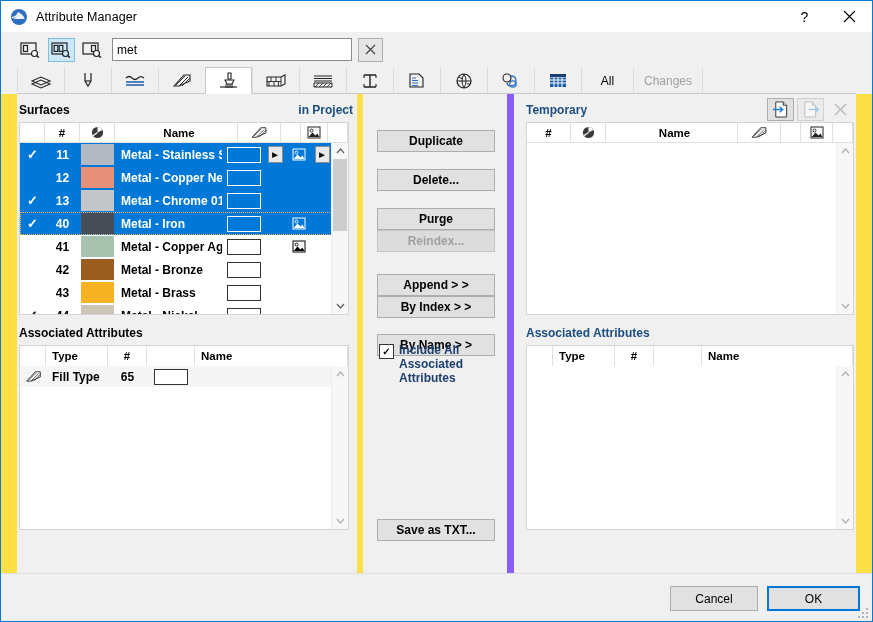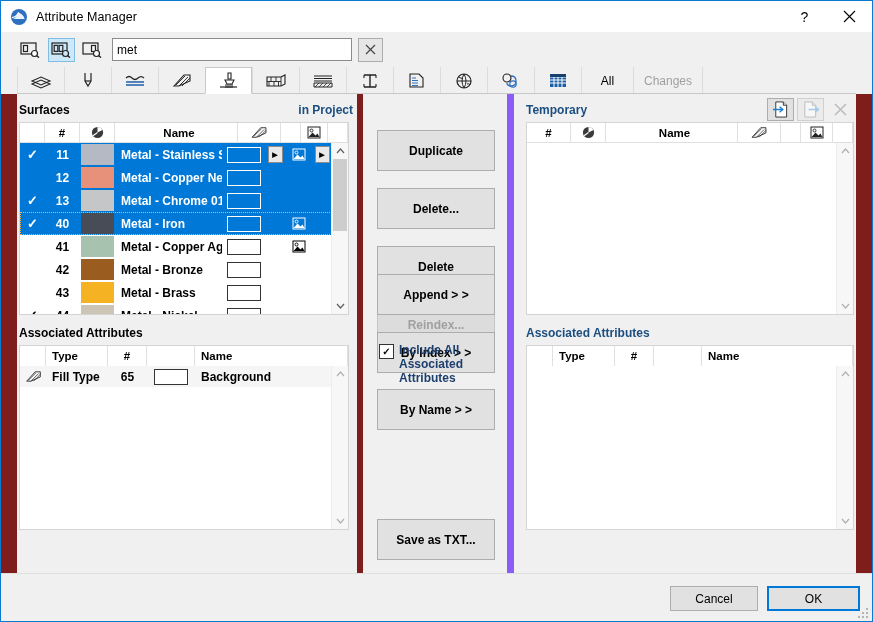--- a/index.html
+++ b/index.html
@@ -6,21 +6,21 @@
   body{
     width:873px;height:622px;overflow:hidden;
     font-family:"Liberation Sans", sans-serif;
     font-size:12px;color:#000;
     background:#f0f0f0;
     -webkit-font-smoothing:antialiased;
   }
   .window{
     position:absolute;inset:0;
     border:1px solid #0a7ad1;
-    background:#7f1d1d;
+    background:#fde047;
     box-sizing:border-box;
     display:flex;flex-direction:column;
   }
   
   .titlebar{
     height:31px;flex:0 0 31px;background:#ffffff;
     display:flex;align-items:center;position:relative;
   }
   .title-icon{width:18px;height:18px;margin-left:9px;margin-right:8px;flex:0 0 18px;}
   .title-text{font-size:12.5px;color:#000;letter-spacing:.1px;}
@@ -120,21 +120,21 @@
     border-left:1px solid #ededed;
   }
   .sc-arrow{height:16px;display:flex;align-items:center;justify-content:center;
      font-size:9px;color:#888;}
   .sc-arrow.bot{position:absolute;bottom:0;left:0;right:0;}
   .sc-thumb{position:absolute;left:1px;right:1px;background:#cdcdcd;}
 
   
   .btn{
     display:flex;align-items:center;justify-content:center;
-    height:41px;border:1px solid #adadad;background:#e1e1e1;box-sizing:border-box;
+    height:22px;border:1px solid #adadad;background:#e1e1e1;box-sizing:border-box;
     font-size:12px;color:#000;cursor:default;user-select:none;
   }
   .btn.disabled{color:#a0a0a0;background:#dcdcdc;border-color:#c4c4c4;}
   .btn.default{border:2px solid #0078d7;background:#e1e1e1;}
 
   .chk-wrap{display:flex;align-items:flex-start;gap:5px;font-size:12px;color:#1c3f6e;line-height:14px;}
   .chkbox{width:13px;height:13px;border:1px solid #333;background:#fff;flex:0 0 13px;
     display:flex;align-items:center;justify-content:center;font-size:10px;color:#000;margin-top:1px;}
 
   .tempbtn{
@@ -528,21 +528,20 @@
                 <svg width="17" height="13" viewBox="0 0 20 15">
                   <path d="M2 13 L12 2 L18 2 L18 8 L7 13 Z" fill="none" stroke="#222" stroke-width="1"></path>
                   <path d="M4 12 L13 3 M7 13 L16 4 M10 13 L18 5" stroke="#222" stroke-width=".8"></path>
                 </svg>
               </div>
               <div class="cell" style="width:62px;padding-left:6px;">Fill Type</div>
               <div class="cell" style="width:39px;justify-content:center;">65</div>
               <div class="cell" style="width:48px;justify-content:center;">
                 <span style="display:block;width:34px;height:16px;border:1px solid #333;background:#ffffff;box-sizing:border-box;"></span>
               </div>
-              <div class="cell" style="flex:1;padding-left:6px;">Background</div>
             </div>
           </div>
         <div class="scrollcol" style="top:20px;background:#f7f7f7;">
           <div class="sc-arrow">
             <svg width="9" height="6" viewBox="0 0 9 6">
               <path d="M1 5 L4.5 1 L8 5" fill="none" stroke="#b0b0b0" stroke-width="1.2"></path>
               </svg>
           </div>
           <div class="sc-arrow bot">
             <svg width="9" height="6" viewBox="0 0 9 6">
@@ -555,32 +554,32 @@
 
     <div class="panel" style="left:362px;top:0;width:144px;bottom:47px;">
       <div style="position:absolute;left:14px;top:36px;width:118px;">
         <div class="btn">
           <span>Duplicate</span>
           </div>
         <div class="btn" style="margin-top:17px;">
           <span>Delete...</span>
           </div>
         <div class="btn" style="margin-top:17px;">
-          <span>Delete</span>
-          </div>
-        <div class="btn disabled" style="margin-top:17px;">
+          <span>Purge</span>
+          </div>
+        <div class="btn disabled" style="">
           <span>Reindex...</span>
           </div>
       </div>
 
       <div style="position:absolute;left:14px;top:180px;width:118px;">
         <div class="btn">
           <span>Append &gt; &gt;</span>
           </div>
-        <div class="btn" style="margin-top:17px;">
+        <div class="btn" style="">
           <span>By Index &gt; &gt;</span>
           </div>
         <div class="btn" style="margin-top:16px;">
           <span>By Name &gt; &gt;</span>
           </div>
       </div>
 
       <div class="chk-wrap" style="position:absolute;left:16px;top:249px;width:112px;">
         <span class="chkbox">
           <span>✓</span>

